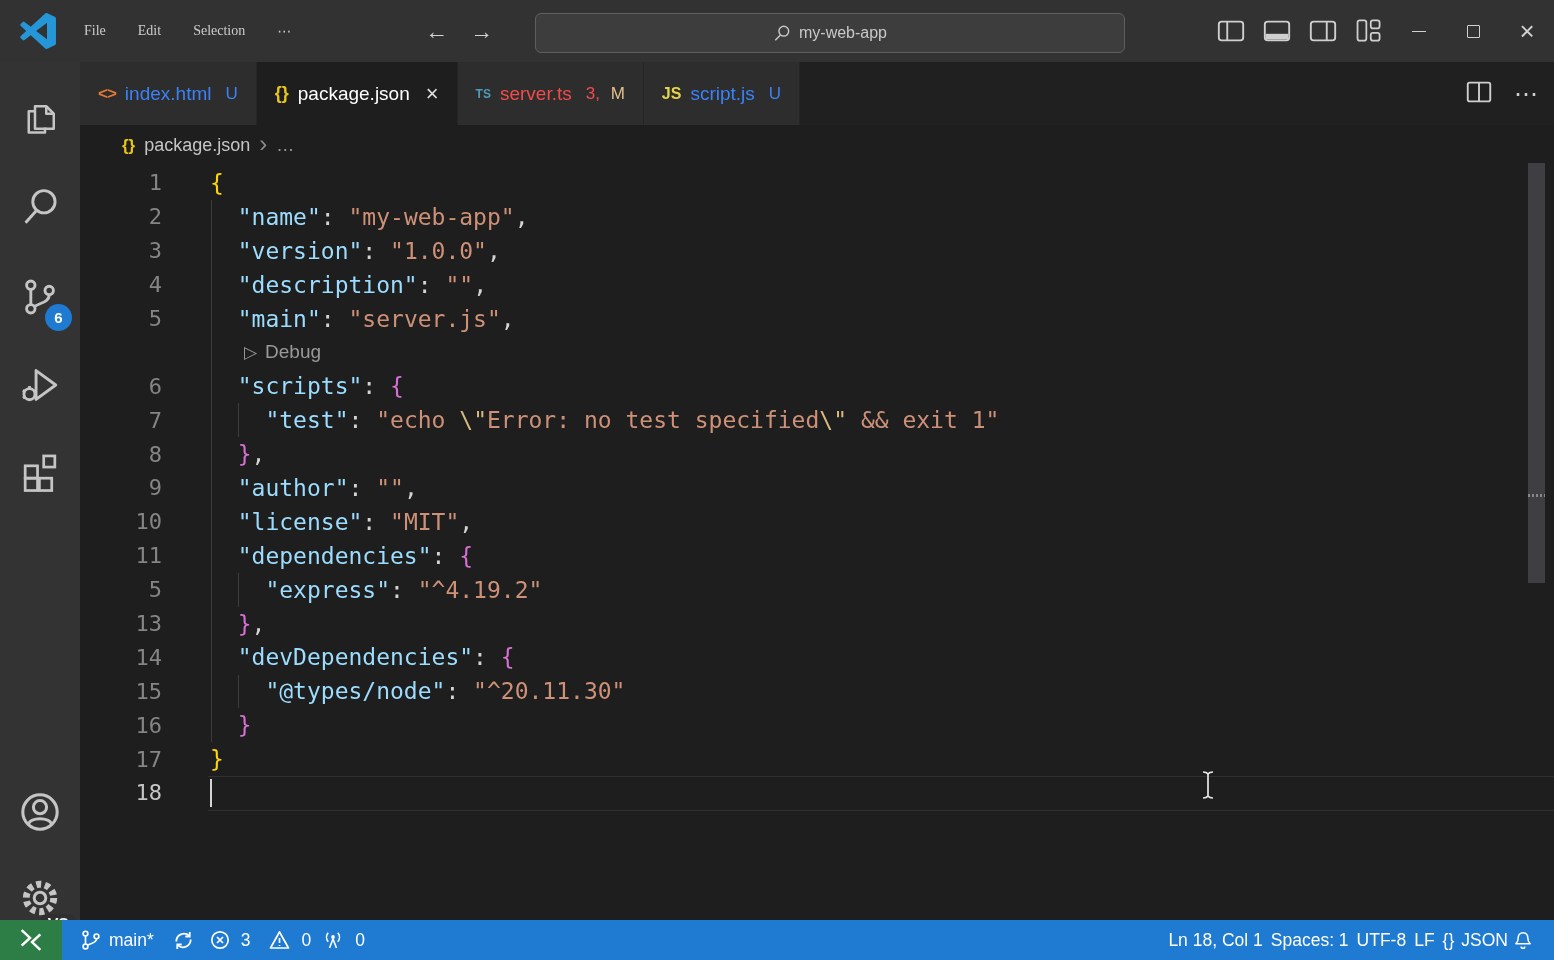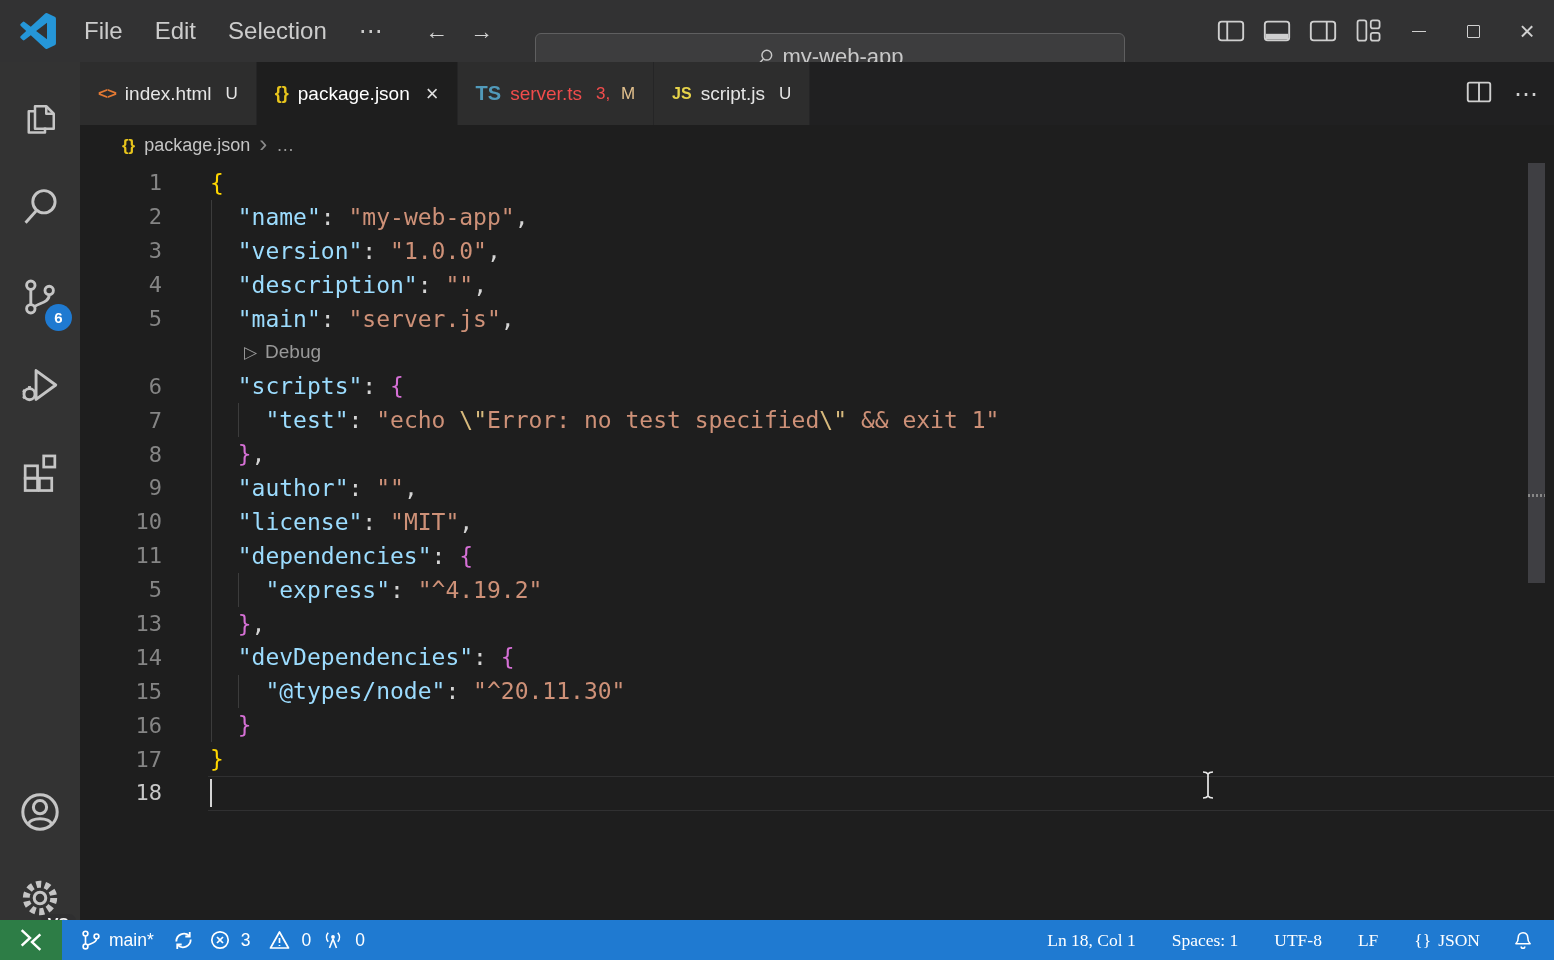--- a/index.html
+++ b/index.html
@@ -3,26 +3,26 @@
 <meta charset="utf-8">
 <style>
   * { margin:0; padding:0; box-sizing:border-box; }
   html,body { width:1554px; height:960px; overflow:hidden; background:#1e1e1e;
     font-family:"Liberation Sans", sans-serif; -webkit-font-smoothing:antialiased; }
 
   
   #titlebar { position:absolute; left:0; top:0; width:1554px; height:62px; background:#323233; }
   #logo { position:absolute; left:20px; top:13px; width:36px; height:36px; }
   #menus { position:absolute; left:68px; top:0; height:62px; display:flex; align-items:center; }
-  .menu-item { color:#cccccc; font-size:24px; padding:6px 16px; border-radius:5px; cursor:default; }
+  .menu-item { color:#cccccc; font-size:14px; padding:6px 16px; border-radius:5px; cursor:default;font-family:Liberation Serif, serif; }
   #nav-arrows { position:absolute; left:425px; top:0; height:62px; display:flex; align-items:center; gap:22px; }
   .nav-arrow { color:#d4d4d4; font-size:23px; }
-  #command-center { position:absolute; left:535px; top:13px; width:590px; height:48px;
+  #command-center { position:absolute; left:535px; top:13px; width:590px; height:40px;
     background:#3d3d3e; border:1px solid #5f5f60; border-radius:6px; display:flex;
-    align-items:center; justify-content:center; gap:8px; color:#c8c8c8; font-size:22px;margin-top:20px; }
+    align-items:center; justify-content:center; gap:8px; color:#c8c8c8; font-size:16px; }
   #tb-right { position:absolute; right:0; top:0; height:62px; display:flex; align-items:center; }
   .tb-icon { width:46px; height:62px; display:flex; align-items:center; justify-content:center; }
   .win-ctl { width:54px; height:62px; display:flex; align-items:center; justify-content:center; color:#d0d0d0; }
   .min-glyph { display:inline-block; width:14px; border-top:1.6px solid #d0d0d0; }
   .max-glyph { display:inline-block; width:13px; height:13px; border:1.6px solid #d0d0d0; border-radius:1px; }
   .close-glyph { font-size:26px; font-weight:300; line-height:1; }
 
   
   #activitybar { position:absolute; left:0; top:62px; width:80px; height:858px; background:#333333; }
   .act-item { position:absolute; left:0; width:80px; height:80px; display:flex; align-items:center; justify-content:center; }
@@ -32,23 +32,23 @@
     font-size:16px; padding:2px 7px; border-radius:7px; }
 
   
   #tabstrip { position:absolute; left:80px; top:62px; right:0; height:63px; background:#202021; display:flex; }
   .tab { height:63px; display:flex; align-items:center; padding:0 18px; font-size:19px;
     background:#2d2d2d; border-right:1px solid #252526; cursor:default; }
   .tab.active { background:#1e1e1e; }
   .ticon { margin-right:9px; font-weight:bold; }
   .ticon.html { color:#e37933; font-size:17px; letter-spacing:-1px; }
   .ticon.json { color:#e8c51c; font-size:18px; }
-  .ticon.ts { color:#519aba; font-size:20px; }
+  .ticon.ts { color:#519aba; font-size:12px; }
   .ticon.js { color:#e6d34a; font-size:16px; }
-  .tlabel.untracked, .tbadge.untracked { color:#e5e5e5; }
+  .tlabel.untracked, .tbadge.untracked { color:#3b82f6; }
   .tlabel.error { color:#f14c4c; }
   .tlabel.active-label { color:#ffffff; }
   .tbadge { margin-left:14px; font-size:17px; }
   .tbadge .err { color:#f14c4c; }
   .tbadge .mod { color:#e2c08d; margin-left:6px; }
   .tclose { margin-left:16px; color:#e0e0e0; font-size:22px; line-height:1; }
   #editor-actions { position:absolute; right:14px; top:62px; height:63px; display:flex; align-items:center; gap:20px; }
   .ea-dots { color:#cfcfcf; font-size:24px; letter-spacing:2px; }
 
   
@@ -79,21 +79,21 @@
   #scroll-marker { position:absolute; left:0; top:331px; width:17px; height:3px;
     background:repeating-linear-gradient(90deg,#9a9a9a 0 2px,transparent 2px 4px); }
   #ibeam { position:absolute; left:1200px; top:770px; }
 
   
   #statusbar { position:absolute; left:0; top:920px; width:1554px; height:40px; background:#1f7ad1;
     display:flex; align-items:center; color:#ffffff; font-size:17.5px; }
   #remote { width:62px; height:40px; background:#2d7d46; display:flex; align-items:center; justify-content:center; flex:none; }
   .sb-item { display:flex; align-items:center; gap:7px; height:40px; padding:0 4px; }
   #sb-left { display:flex; align-items:center; margin-left:14px; gap:10px; }
-  #sb-right { margin-left:auto; display:flex; align-items:center; gap:28px; padding-right:20px;font-family:Liberation Serif, serif; }
+  #sb-right { margin-left:auto; display:flex; align-items:center; padding-right:20px; }
   .sb-group { display:flex; align-items:center; gap:10px; }
   svg.white-ic { display:block; }
 </style>
 </head>
 <body>
 
 <div id="titlebar">
   <svg id="logo" viewBox="0 0 100 100">
     <path fill="#2596d8" d="M96.5 10.7L76 .8a6 6 0 0 0-6.8 1.2L29.9 37.9 12.7 24.8a4 4 0 0 0-5.1.2L2.3 29.9a4 4 0 0 0 0 5.9L17.2 50 2.3 64.2a4 4 0 0 0 0 5.9l5.3 4.9a4 4 0 0 0 5.1.2l17.2-13.1L69.2 98a6 6 0 0 0 6.8 1.2l20.5-9.9a6 6 0 0 0 3.4-5.4V16.1a6 6 0 0 0-3.4-5.4zM75 72.6L44.8 50 75 27.4v45.2z"></path>
   </svg>

